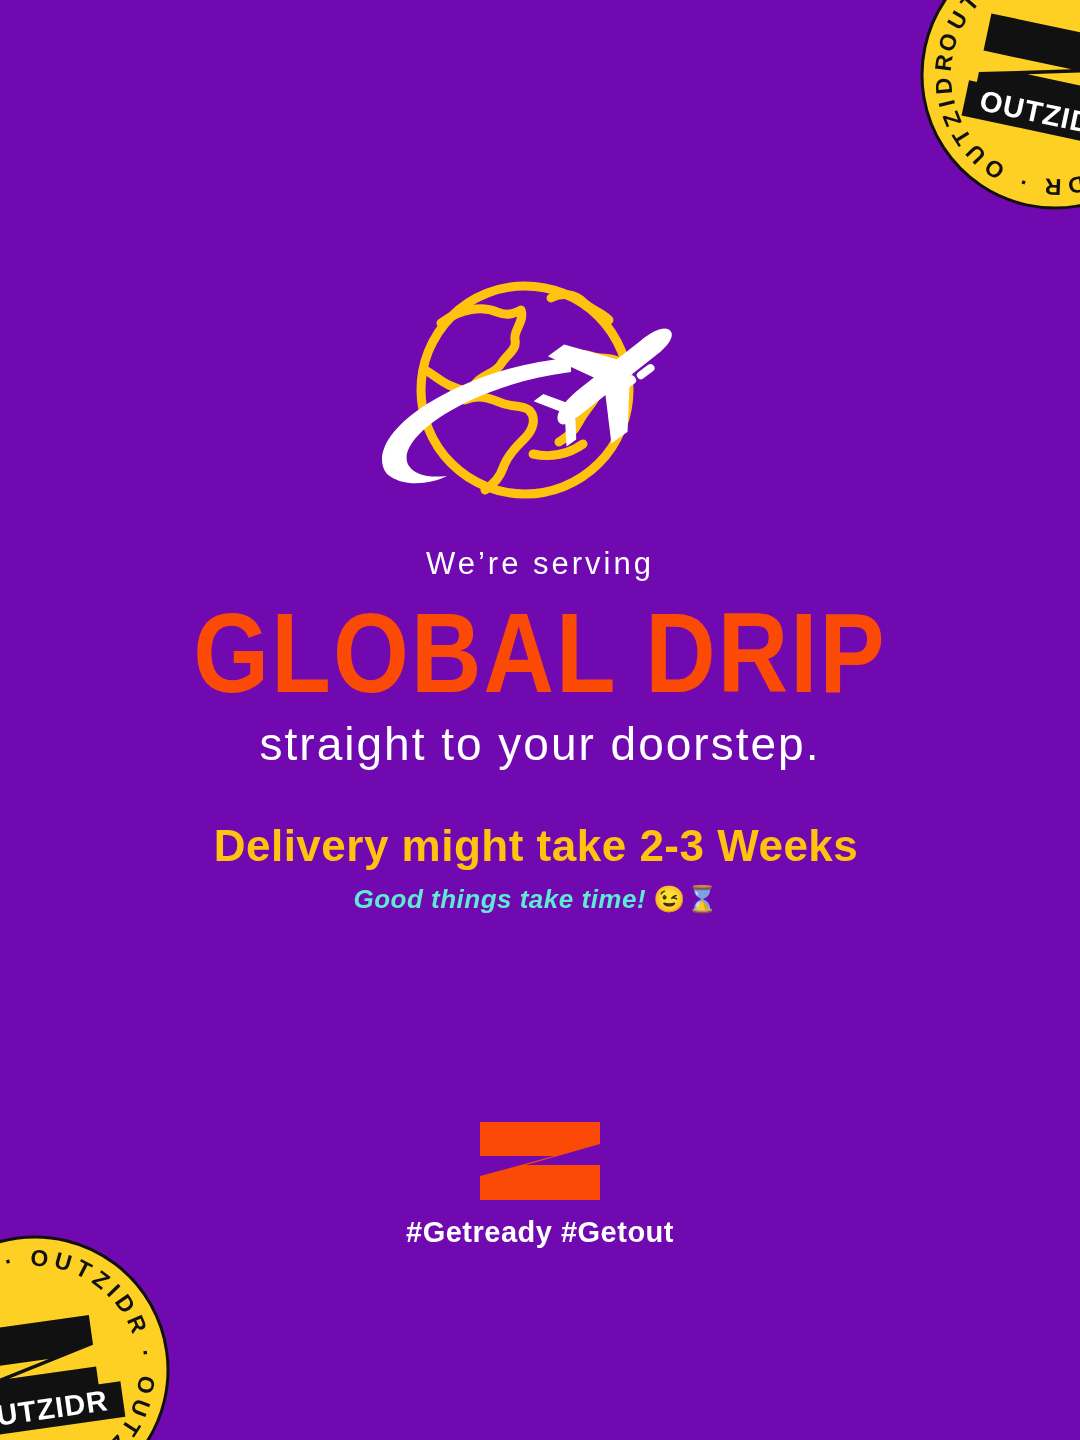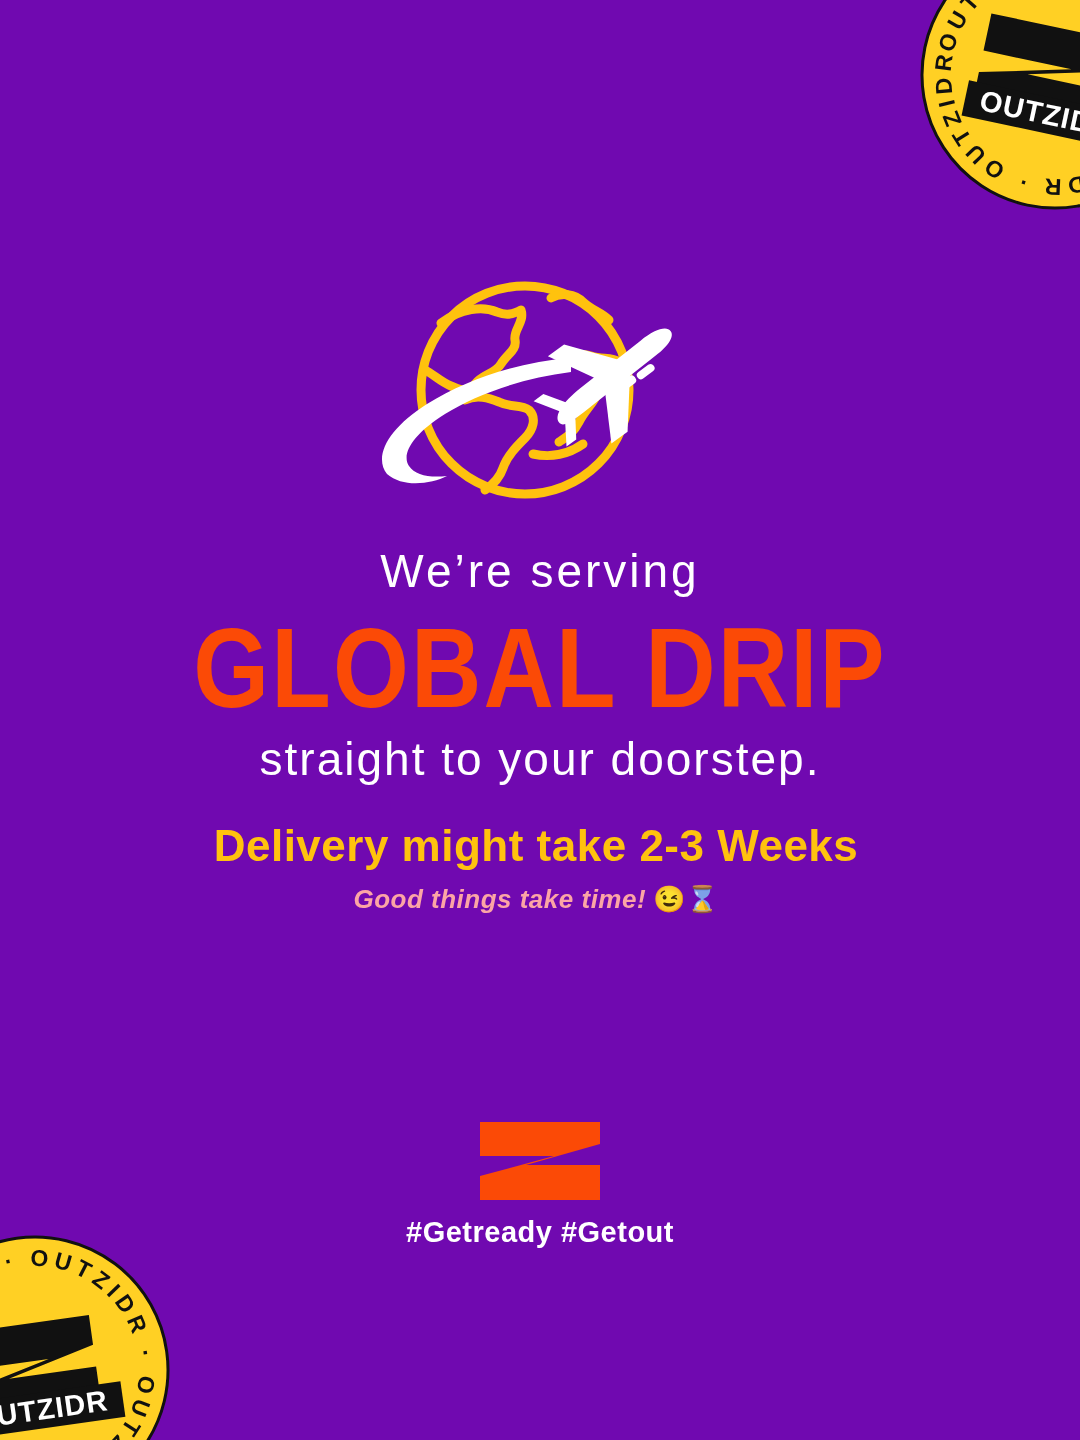--- a/index.html
+++ b/index.html
@@ -52,21 +52,21 @@
   
   .headline {
     position: absolute;
     left: 0;
     right: 0;
     top: 548px;
     text-align: center;
   }
   .line-serving {
     color: #FFFFFF;
-    font-size: 46px;
+    font-size: 31px;
     font-weight: 400;
     letter-spacing: 3px;
     line-height: 1.0;
   }
   .line-global {
     color: #FB4A06;
     font-size: 92px;
     font-weight: 700;
     letter-spacing: 2px;
     line-height: 1.0;
@@ -93,21 +93,21 @@
     text-align: center;
   }
   .delivery-main {
     color: #FFC20E;
     font-size: 44px;
     font-weight: 700;
     letter-spacing: 0.5px;
     line-height: 1.1;
   }
   .delivery-sub {
-    color: #fca5a5;
+    color: #5eead4;
     font-size: 26px;
     font-weight: 700;
     font-style: italic;
     letter-spacing: 0.5px;
     margin-top: 14px;
     line-height: 1.2;
   }
   .delivery-sub .emoji { font-style: normal; letter-spacing: 0; }
 
   

